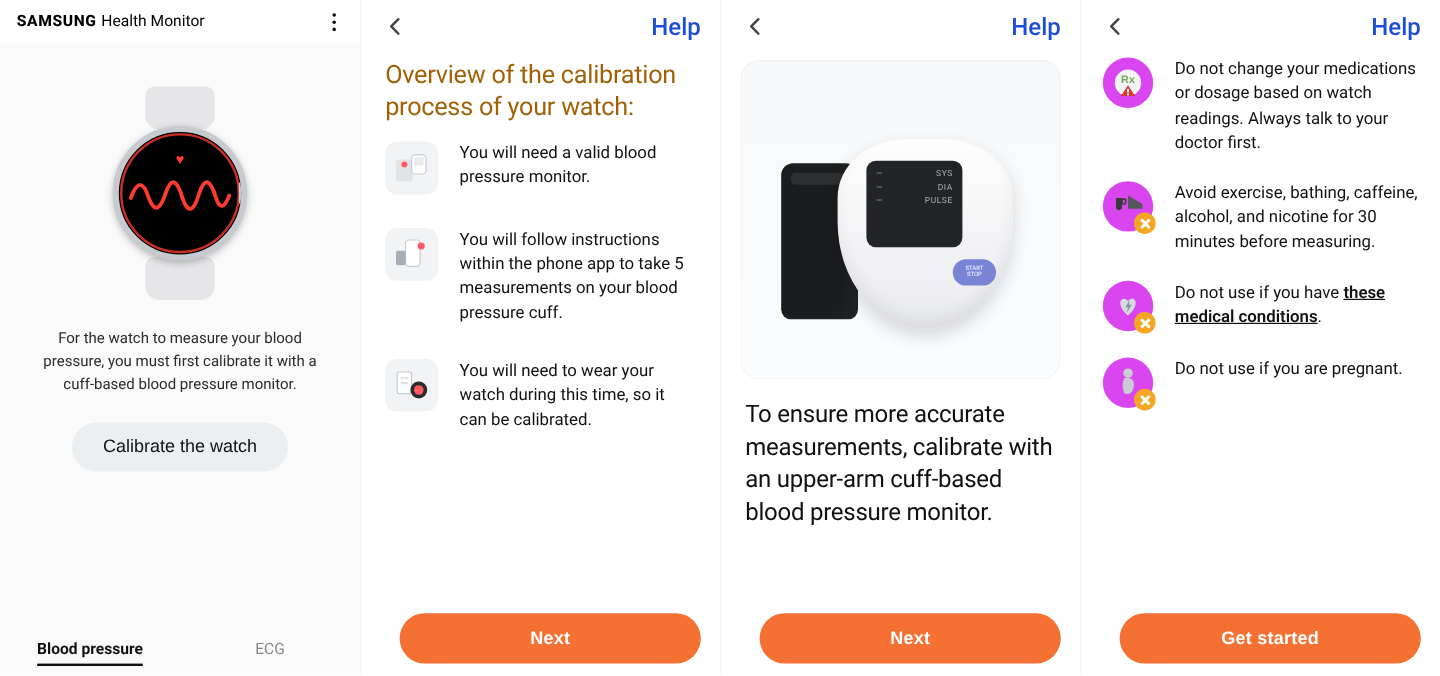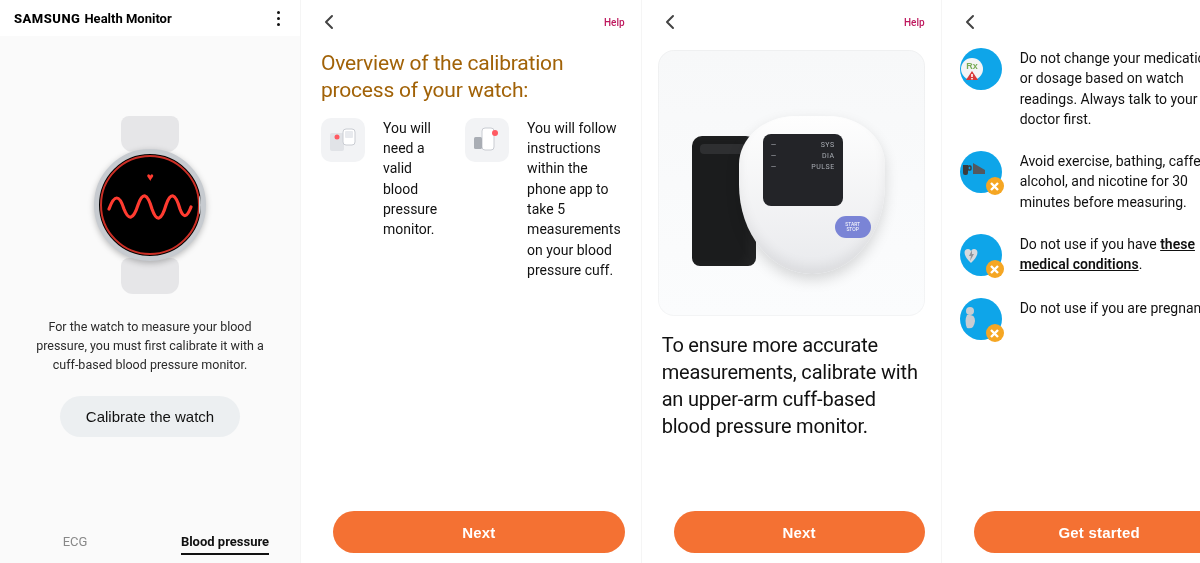--- a/index.html
+++ b/index.html
@@ -1,26 +1,26 @@
 <!DOCTYPE html>
 <html><head>
 <meta charset="utf-8">
 <style>
   * { box-sizing: border-box; margin: 0; padding: 0; }
   html, body { width: 1200px; height: 563px; font-family: -apple-system, "Segoe UI", Roboto, Helvetica, Arial, sans-serif; background: #fff; overflow: hidden; }
   .wrap { display: flex; width: 1200px; height: 563px; }
-  .pane { flex: 0 0 300px; height: 563px; position: relative; background: #fff; gap: 44px; }
+  .pane { flex: 0 0 300px; height: 563px; position: relative; background: #fff; }
   .pane + .pane { border-left: 1px solid rgba(0,0,0,0.04); }
 
   
   .s1 { background: #fafafa; display: flex; flex-direction: column; }
   .s1-header { height: 36px; display: flex; align-items: center; justify-content: space-between; padding: 0 14px; background: #fff; }
   .s1-brand { display: flex; align-items: baseline; gap: 4px; }
   .brand-strong { font-weight: 800; letter-spacing: 0.5px; font-size: 13px; }
-  .brand-light { font-weight: 700; font-size: 13px; }
+  .brand-light { font-weight: 400; font-size: 13px; }
   .kebab { width: 16px; display: flex; flex-direction: column; align-items: center; gap: 3px; cursor: pointer; }
   .kebab span { width: 3px; height: 3px; border-radius: 50%; background: #111; display: block; }
 
   .s1-body { flex: 1; display: flex; flex-direction: column; align-items: center; padding: 30px 24px 0; }
   .watch-wrap { width: 140px; height: 190px; position: relative; display: flex; justify-content: center; align-items: center; }
   .watch-band { position:absolute; left:50%; transform:translateX(-50%); width:58px; height:36px; background:#e6e6e8; border-radius:8px 8px 12px 12px; }
   .watch-band.top { top:6px; }
   .watch-band.bot { bottom:6px; }
   .watch-face { width: 112px; height: 112px; border-radius: 50%; background: #000; border: 5px solid #c7cbd0; position: relative; z-index: 2; box-shadow: 0 2px 6px rgba(0,0,0,0.25); display:flex; align-items:center; justify-content:center; overflow:hidden;}
   .watch-ring { position:absolute; width:100px; height:100px; border-radius:50%; border:2px solid #ff3b30; opacity:.8;}
@@ -33,44 +33,44 @@
 
   .s1-tabs { margin-top:auto; display:flex; height:44px; align-items:flex-end; padding-bottom:10px;}
   .s1-tab { flex:1; text-align:center; font-size:13px; color:#888; cursor:pointer; padding-bottom:4px;}
   .s1-tab.active { color:#111; font-weight:700; position:relative; }
   .s1-tab.active::after { content:""; position:absolute; bottom:-2px; left:50%; transform:translateX(-50%); width:88px; height:2px; background:#111; }
 
   
   .top-row { height:44px; display:flex; align-items:center; justify-content:space-between; padding:0 16px; }
   .back { width:24px; height:24px; cursor:pointer; display:flex; align-items:center; justify-content:center;}
   .chev { stroke:#444; stroke-width:2; fill:none; stroke-linecap:round; stroke-linejoin:round;}
-  .help { font-size:10px; font-weight:500; color:#be185d; cursor:pointer;margin-left:46px; }
+  .help { font-size:20px; font-weight:500; color:#1d4ed8; cursor:pointer;margin-left:46px; }
 
   .big-title { font-size:21px; line-height:1.28; font-weight:400; color:#a16207; letter-spacing:-0.2px; padding:6px 20px 14px;}
 
   
-  .s2-list { padding:0 20px; display:flex; flex-direction:row; gap:28px; }
+  .s2-list { padding:0 20px; display:flex; flex-direction:column; gap:28px; }
   .s2-item { display:flex; gap:18px; align-items:flex-start; }
   .s2-ico { width:44px; height:44px; flex:0 0 44px; border-radius:10px; background:#f2f3f5; display:flex; align-items:center; justify-content:center; position:relative;}
   .s2-txt { font-size:14px; line-height:1.45; color:#111; }
 
   
   .s3-hero { margin:6px 16px 16px; height:266px; border-radius:16px; background:linear-gradient(180deg,#f7f8f9,#fbfcfd); display:flex; align-items:center; justify-content:center; position:relative; box-shadow: inset 0 0 0 1px rgba(0,0,0,0.03);}
   .cuff { position:absolute; left:34px; top:86px; width:64px; height:130px; background:#1b1c1d; border-radius:10px 10px 8px 8px; box-shadow: inset -8px 0 12px rgba(255,255,255,0.04);} 
   .cuff::after{content:"";position:absolute;top:8px;left:8px;right:8px;height:10px;background:#2e2f31;border-radius:4px;}
   .bp-body { position:absolute; right:40px; top:66px; width:146px; height:158px; background:linear-gradient(180deg,#fefefe,#e9eaed); border-radius:70px 70px 90px 90px / 60px 60px 110px 110px; box-shadow: 0 6px 14px rgba(0,0,0,0.15), inset 0 -8px 12px rgba(0,0,0,0.06);}
   .bp-screen { position:absolute; top:18px; left:24px; width:80px; height:72px; background:#232428; border-radius:8px; color:#a9adb4; font-size:7px; padding:6px 8px; line-height:1.6; letter-spacing:0.5px;}
   .bp-screen div{display:flex;justify-content:space-between;}
   .bp-start { position:absolute; right:14px; bottom:36px; width:36px; height:22px; border-radius:11px; background:#7a84d6; display:flex; flex-direction:column; align-items:center; justify-content:center; font-size:5px; color:#fff; line-height:1.1;}
   .s3-desc { font-size:20px; line-height:1.35; color:#111; padding:0 20px; letter-spacing:-0.2px;}
 
   
   .s4-list { padding: 4px 18px 0; display:flex; flex-direction:column; gap:22px; }
   .s4-item { display:flex; gap:18px; align-items:flex-start; }
-  .s4-ico { width:42px; height:42px; flex:0 0 42px; border-radius:50%; background:#0ea5e9; display:flex; align-items:center; justify-content:flex-start; position:relative;}
+  .s4-ico { width:42px; height:42px; flex:0 0 42px; border-radius:50%; background:#d946ef; display:flex; align-items:center; justify-content:center; position:relative;}
   .s4-txt { font-size:14px; line-height:1.45; color:#111; }
   .x-badge { position:absolute; right:-2px; bottom:-2px; width:18px; height:18px; border-radius:50%; background:#f5a623; display:flex; align-items:center; justify-content:center;}
   .x-badge svg { stroke:#fff; stroke-width:2.4; }
   .link { text-decoration: underline; font-weight:600; color:#111; cursor:pointer;}
 
   
   .cta-bar { position:absolute; left:32px; right:16px; bottom:10px; }
   .cta { width:100%; height:42px; border-radius:22px; background:#f47133; color:#fff; font-size:15px; font-weight:600; border:none; cursor:pointer; letter-spacing:0.2px;}
 </style>
 </head>
@@ -102,22 +102,22 @@
             <path class="wave" d="M2 26 Q10 4 17 26 Q24 44 31 22 Q38 2 45 26 Q52 46 59 22 Q66 2 73 26 Q78 40 84 24"></path>
           </svg>
           <div class="watch-btn"></div>
         </div>
       </div>
       <p class="s1-desc">For the watch to measure your blood pressure, you must first calibrate it with a cuff-based blood pressure monitor.</p>
       <button class="s1-cta">Calibrate the watch</button>
     </div>
 
     <div class="s1-tabs">
+      <div class="s1-tab active">Blood pressure</div>
       <div class="s1-tab">ECG</div>
-      <div class="s1-tab active">Blood pressure</div>
     </div>
   </div>
 
   <div class="pane">
     <div class="top-row">
       <div class="back">
         <svg width="16" height="16" viewBox="0 0 16 16">
             <path class="chev" d="M11 2 L5 8 L11 14"></path>
           </svg>
       </div>
@@ -140,20 +140,32 @@
       <div class="s2-item">
         <div class="s2-ico">
           <svg width="30" height="26" viewBox="0 0 30 26">
               <rect x="10" y="1" width="12" height="22" rx="3" fill="#fff" stroke="#c9ccd2"></rect>
               <circle cx="23" cy="6" r="3" fill="#ff5a62"></circle>
               <rect x="2" y="10" width="8" height="12" rx="1.5" fill="#a9adb4"></rect>
             </svg>
         </div>
         <div class="s2-txt">You will follow instructions within the phone app to take 5 measurements on your blood pressure cuff.</div>
       </div>
+      <div class="s2-item">
+        <div class="s2-ico">
+          <svg width="30" height="28" viewBox="0 0 30 28">
+              <rect x="3" y="3" width="12" height="18" rx="2" fill="#fff" stroke="#c9ccd2"></rect>
+              <line x1="6" y1="8" x2="12" y2="8" stroke="#c9ccd2"></line>
+              <line x1="6" y1="12" x2="12" y2="12" stroke="#c9ccd2"></line>
+              <circle cx="21" cy="18" r="7" fill="#2b2b2d"></circle>
+              <circle cx="21" cy="18" r="4" fill="#ff5a62"></circle>
+            </svg>
+        </div>
+        <div class="s2-txt">You will need to wear your watch during this time, so it can be calibrated.</div>
+      </div>
     </div>
 
     <div class="cta-bar"><button class="cta">Next</button></div>
   </div>
 
   <div class="pane">
     <div class="top-row">
       <div class="back">
         <svg width="16" height="16" viewBox="0 0 16 16">
             <path class="chev" d="M11 2 L5 8 L11 14"></path>

